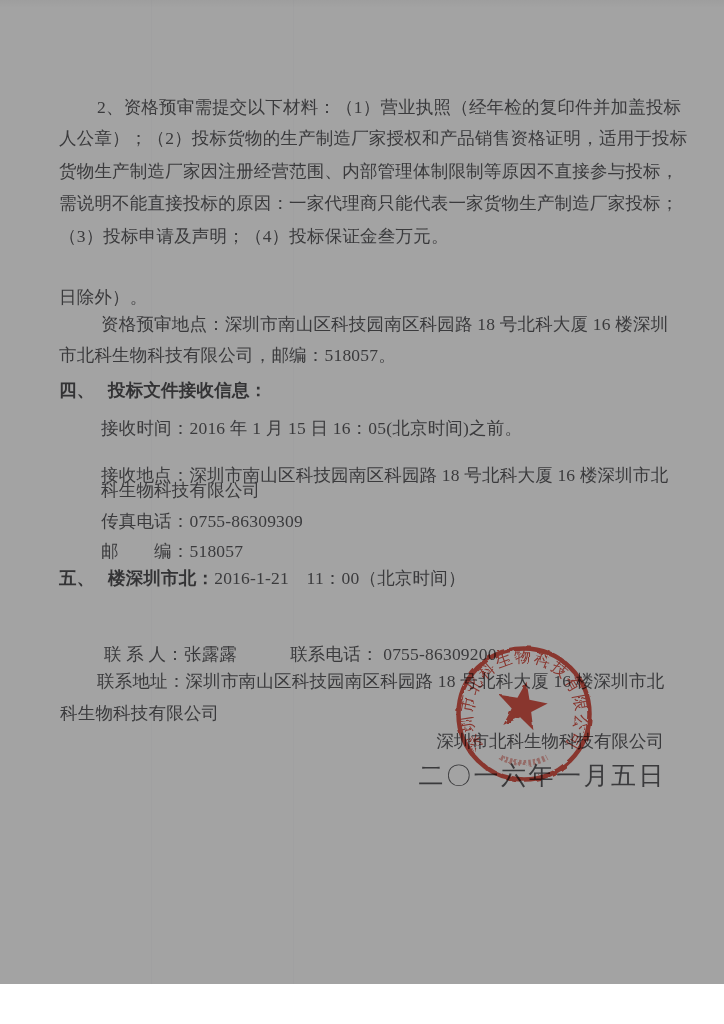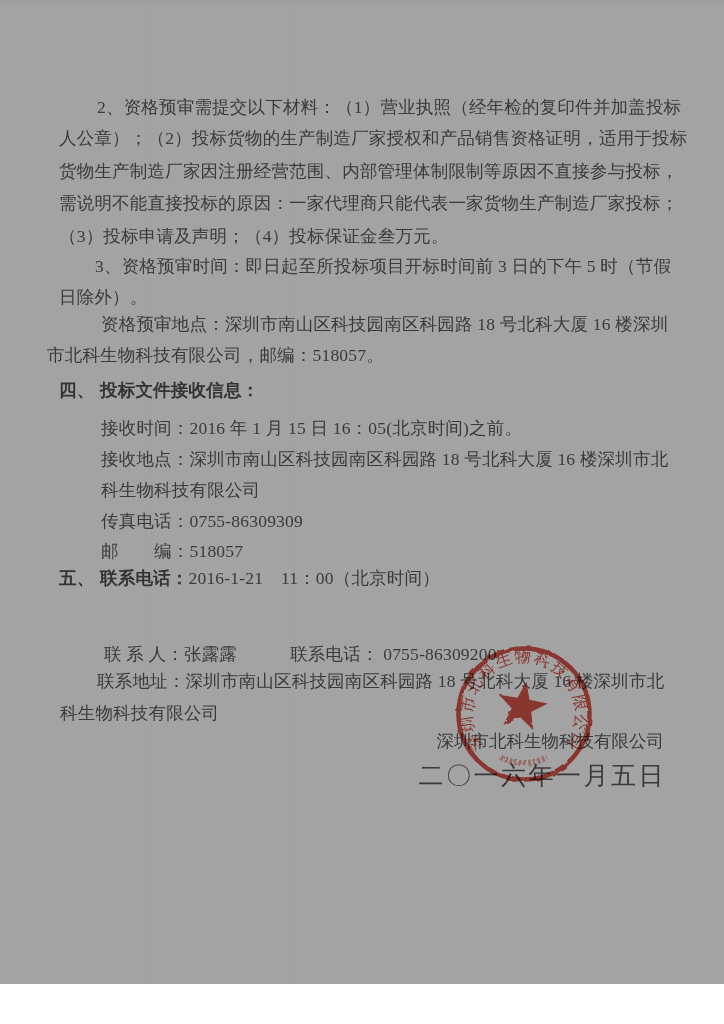--- a/index.html
+++ b/index.html
@@ -21,20 +21,21 @@
   }
   .heading .marker{
     display:inline-block;
     width:41px;
     font-weight:bold;
     color:#333335;
   }
   .heading .htitle{
     font-weight:bold;
     color:#333335;
+    margin-left:8px;
   }
   .heading .hrest{font-weight:normal;text-align:right;}
   .sig{
     position:absolute;
     white-space:nowrap;
     font-size:17.5px;
   }
   .sig.date{font-size:25px;letter-spacing:2.5px;}
   .streak{
     position:absolute;top:0;bottom:0;width:1px;
@@ -60,37 +61,36 @@
   <div class="topshade"></div>
   <div class="streak" style="left:151px"></div>
   <div class="streak" style="left:293px"></div>
 
   <div class="ln" style="top:97px;left:97px">2、资格预审需提交以下材料：（1）营业执照（经年检的复印件并加盖投标</div>
   <div class="ln" style="top:128px;left:59px">人公章）；（2）投标货物的生产制造厂家授权和产品销售资格证明，适用于投标</div>
   <div class="ln" style="top:161px;left:59px">货物生产制造厂家因注册经营范围、内部管理体制限制等原因不直接参与投标，</div>
   <div class="ln" style="top:193px;left:59px">需说明不能直接投标的原因：一家代理商只能代表一家货物生产制造厂家投标；</div>
   <div class="ln" style="top:226px;left:59px">（3）投标申请及声明；（4）投标保证金叁万元。</div>
 
-  <div class="ln" style="top:256px;left:95px">3、资格预审时间：即日起至所投标项目开标时间前 3 日的下午 5 时（节假</div>
   <div class="ln" style="top:287px;left:59px">日除外）。</div>
 
   <div class="ln" style="top:314px;left:101px">资格预审地点：深圳市南山区科技园南区科园路 18 号北科大厦 16 楼深圳</div>
-  <div class="ln" style="top:345px;left:47px">市北科生物科技有限公司，邮编：518057。</div>
+  <div class="ln" style="top:345px;left:59px">市北科生物科技有限公司，邮编：518057。</div>
 
   <div class="ln heading" style="top:380px;left:59px">
     <span class="marker">四、</span><span class="htitle">投标文件接收信息：</span>
   </div>
   <div class="ln" style="top:418px;left:101px">接收时间：2016 年 1 月 15 日 16：05(北京时间)之前。</div>
-  <div class="ln" style="top:449px;left:101px">接收地点：深圳市南山区科技园南区科园路 18 号北科大厦 16 楼深圳市北</div>
+  <div class="ln" style="top:465px;left:101px">接收地点：深圳市南山区科技园南区科园路 18 号北科大厦 16 楼深圳市北</div>
   <div class="ln" style="top:480px;left:101px">科生物科技有限公司</div>
   <div class="ln" style="top:511px;left:101px">传真电话：0755-86309309</div>
   <div class="ln" style="top:541px;left:101px">邮　　编：518057</div>
 
   <div class="ln heading" style="top:568px;left:59px">
-    <span class="marker">五、</span><span class="htitle">联系电话：</span><span class="hrest">2016-1-21　11：00（北京时间）</span>
+    <span class="marker">五、</span><span class="htitle">楼深圳市北：</span><span class="hrest">2016-1-21　11：00（北京时间）</span>
   </div>
 
   <div class="ln" style="top:644px;left:104px">联 系 人：张露露　　　联系电话： 0755-86309200</div>
   <div class="ln" style="top:671px;left:97px">联系地址：深圳市南山区科技园南区科园路 18 号北科大厦 16 楼深圳市北</div>
   <div class="ln" style="top:703px;left:60px">科生物科技有限公司</div>
 
   <div class="sig" style="top:729px;right:72px">深圳市北科生物科技有限公司</div>
   <div class="sig date" style="top:759px;right:70px">二〇一六年一月五日</div>
 
   <svg class="seal" viewBox="0 0 160 160" aria-hidden="true">

